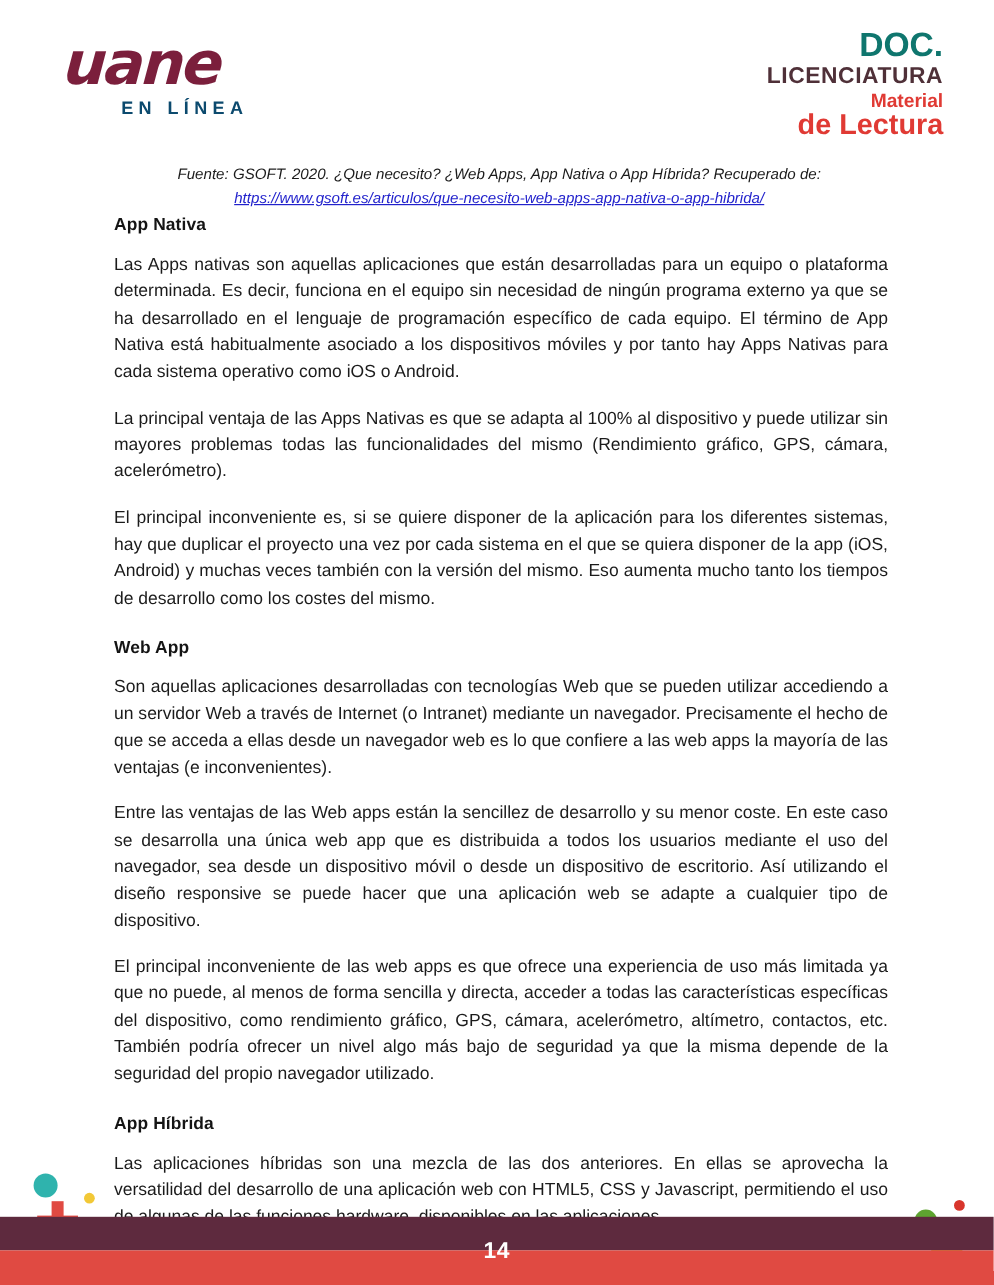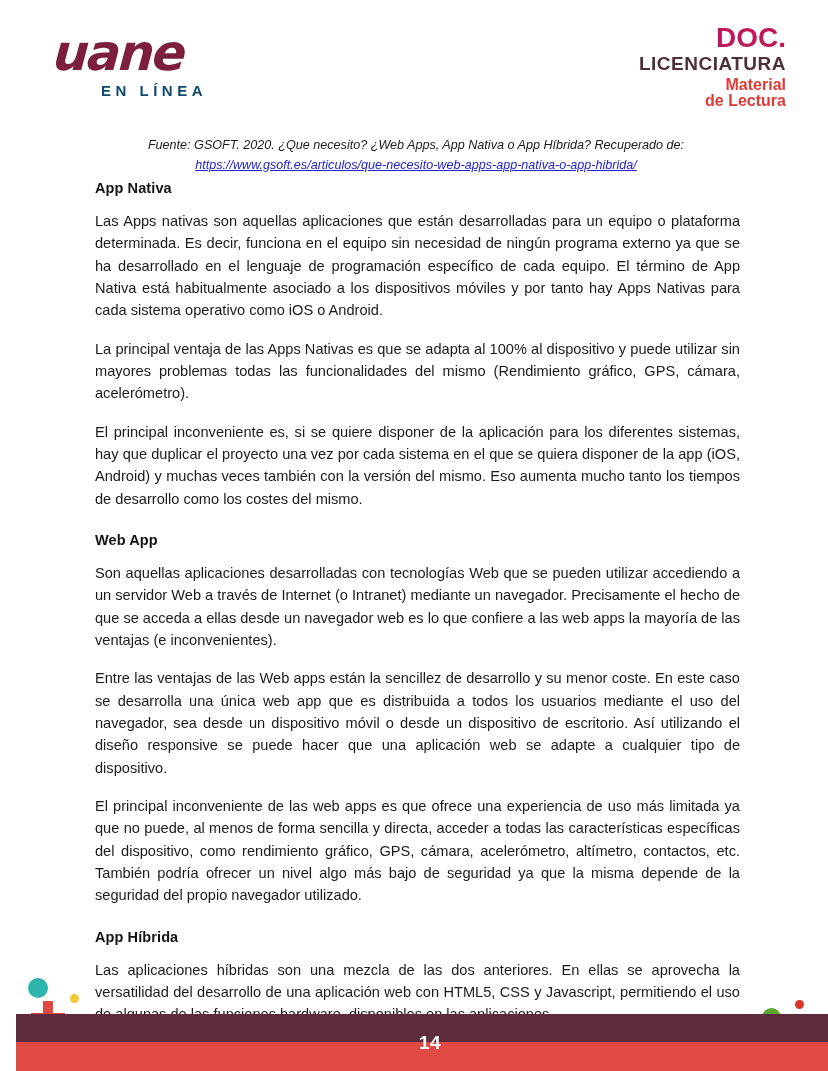--- a/index.html
+++ b/index.html
@@ -67,38 +67,38 @@
     position: absolute;
     right: 42px;
     top: 24px;
     text-align: right;
     line-height: 1.0;
   }
   .doc-line-1 {
     font-size: 28px;
     font-weight: bold;
     letter-spacing: 0px;
-    color: #be185d;
+    color: #0f766e;
     margin: 0;
   }
   .doc-line-2 {
     font-size: 19px;
     font-weight: bold;
     letter-spacing: 0.5px;
     color: #4f3038;
     margin: 2px 0 0 0;
   }
   .doc-line-3 {
     font-size: 16px;
     font-weight: bold;
     color: #e03a34;
     margin: 4px 0 0 0;
   }
   .doc-line-4 {
-    font-size: 16px;
+    font-size: 24px;
     font-weight: bold;
     color: #e03a34;
     margin: 0;
   }
 
   
   .source {
     position: absolute;
     left: 96px;
     top: 136px;
@@ -143,21 +143,21 @@
     color: #1b1b1b;
     hyphens: none;
   }
   p.para.last {
     margin-bottom: 0;
   }
 
   
   .footer {
     position: absolute;
-    left: 16px;
+    left: 0;
     bottom: 0;
     width: 756px;
     height: 57px;
   }
   .bar-dark {
     position: absolute;
     left: 0;
     top: 0;
     width: 828px;
     height: 28px;

